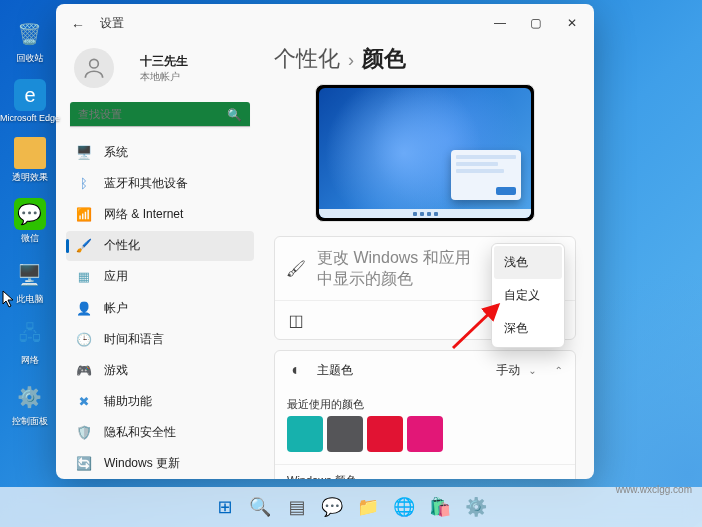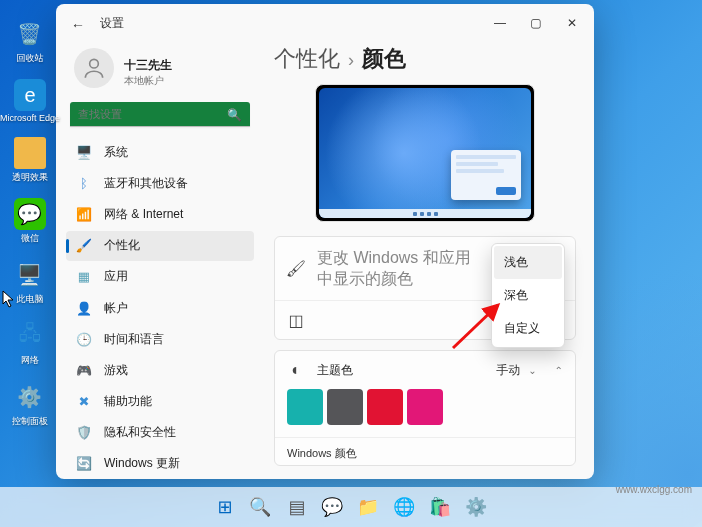--- a/index.html
+++ b/index.html
@@ -11,21 +11,21 @@
 .di-icon{width:32px;height:32px;border-radius:4px;display:flex;align-items:center;justify-content:center;font-size:20px;color:#fff}
 .di-label{color:#fff;font-size:9px;margin-top:2px;text-align:center;text-shadow:0 1px 2px rgba(0,0,0,.5);white-space:nowrap}
 .settings-window{position:absolute;left:56px;top:4px;right:108px;bottom:48px;background:#f9f9f9;border-radius:8px;box-shadow:0 10px 40px rgba(0,0,0,.3);display:flex;flex-direction:column;overflow:hidden}
 .titlebar{display:flex;align-items:center;height:38px;padding:0 4px}
 .tbtn{width:36px;height:30px;display:flex;align-items:center;justify-content:center;color:#333;cursor:pointer;font-size:12px}
 .tback{font-size:14px}
 .ttitle{margin-left:4px;font-size:12px;color:#333}
 .tspace{flex:1}
 .content-area{flex:1;display:flex;overflow:hidden}
 .sidebar{width:208px;padding:0 10px;display:flex;flex-direction:column;overflow:hidden}
-.user-row{display:flex;align-items:flex-end;gap:10px;padding:6px 8px 10px}
+.user-row{display:flex;align-items:center;gap:26px;padding:6px 8px 10px}
 .avatar{width:40px;height:40px;border-radius:50%;background:#e6e6e6;display:flex;align-items:center;justify-content:center;color:#888}
 .avatar svg{width:26px;height:26px}
 .user-name{font-size:12px;color:#222;font-weight:600}
 .user-sub{font-size:10px;color:#777}
 .search-wrap{margin:4px 4px 10px}
 .search-input{width:100%;border:none;border-bottom:1px solid #bbb;background:#15803d;padding:6px 28px 6px 8px;font-size:11px;outline:none;border-radius:3px 3px 0 0;box-shadow:0 1px 2px rgba(0,0,0,.05)}
 .search-wrap{position:relative}
 .search-icon{position:absolute;right:8px;top:50%;transform:translateY(-50%);color:#777;font-size:12px}
 .nav{display:flex;flex-direction:column;gap:1px;overflow-y:auto}
 .nav-item{display:flex;align-items:center;gap:12px;height:32px;padding:0 10px;border-radius:4px;cursor:pointer;font-size:12px;color:#222;position:relative}
@@ -219,38 +219,39 @@
               <span>浅色</span>
                 <span class="chev">⌄</span>
             </div>
           </div>
           <div class="setting-row">
             <div class="sr-icon">◫</div>
           </div>
 
           <div class="dropdown-pop">
             <div class="dd-item sel">浅色</div>
+            <div class="dd-item">自定义</div>
             <div class="dd-item">深色</div>
-            <div class="dd-item">自定义</div>
           </div>
         </div>
 
         <div class="setting-block">
           <div class="setting-row">
             <div class="sr-icon">◐</div>
             <div class="sr-text">
                 <div class="sr-title">主题色</div>
               </div>
             <div class="sr-control">
               <span>手动</span>
                 <span class="chev">⌄</span>
               <span class="chev" style="margin-left:10px">⌃</span>
             </div>
           </div>
           <div>
+            <div class="recent-label">最近使用的颜色</div>
             <div class="swatches" id="swatches">
                 <div class="sw" style="background: rgb(23, 177, 173);"></div>
                 <div class="sw" style="background: rgb(85, 85, 88);"></div>
                 <div class="sw" style="background: rgb(225, 19, 51);"></div>
                 <div class="sw" style="background: rgb(226, 23, 119);"></div>
               </div>
           </div>
           <div class="recent-label" style="border-top:1px solid #eee">Windows 颜色</div>
         </div>
 

